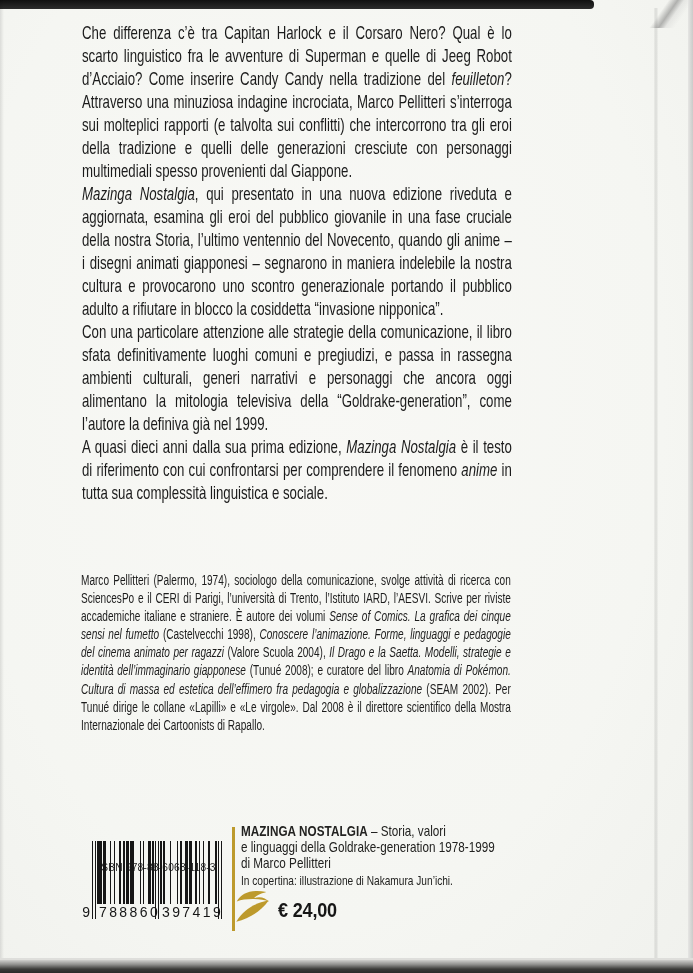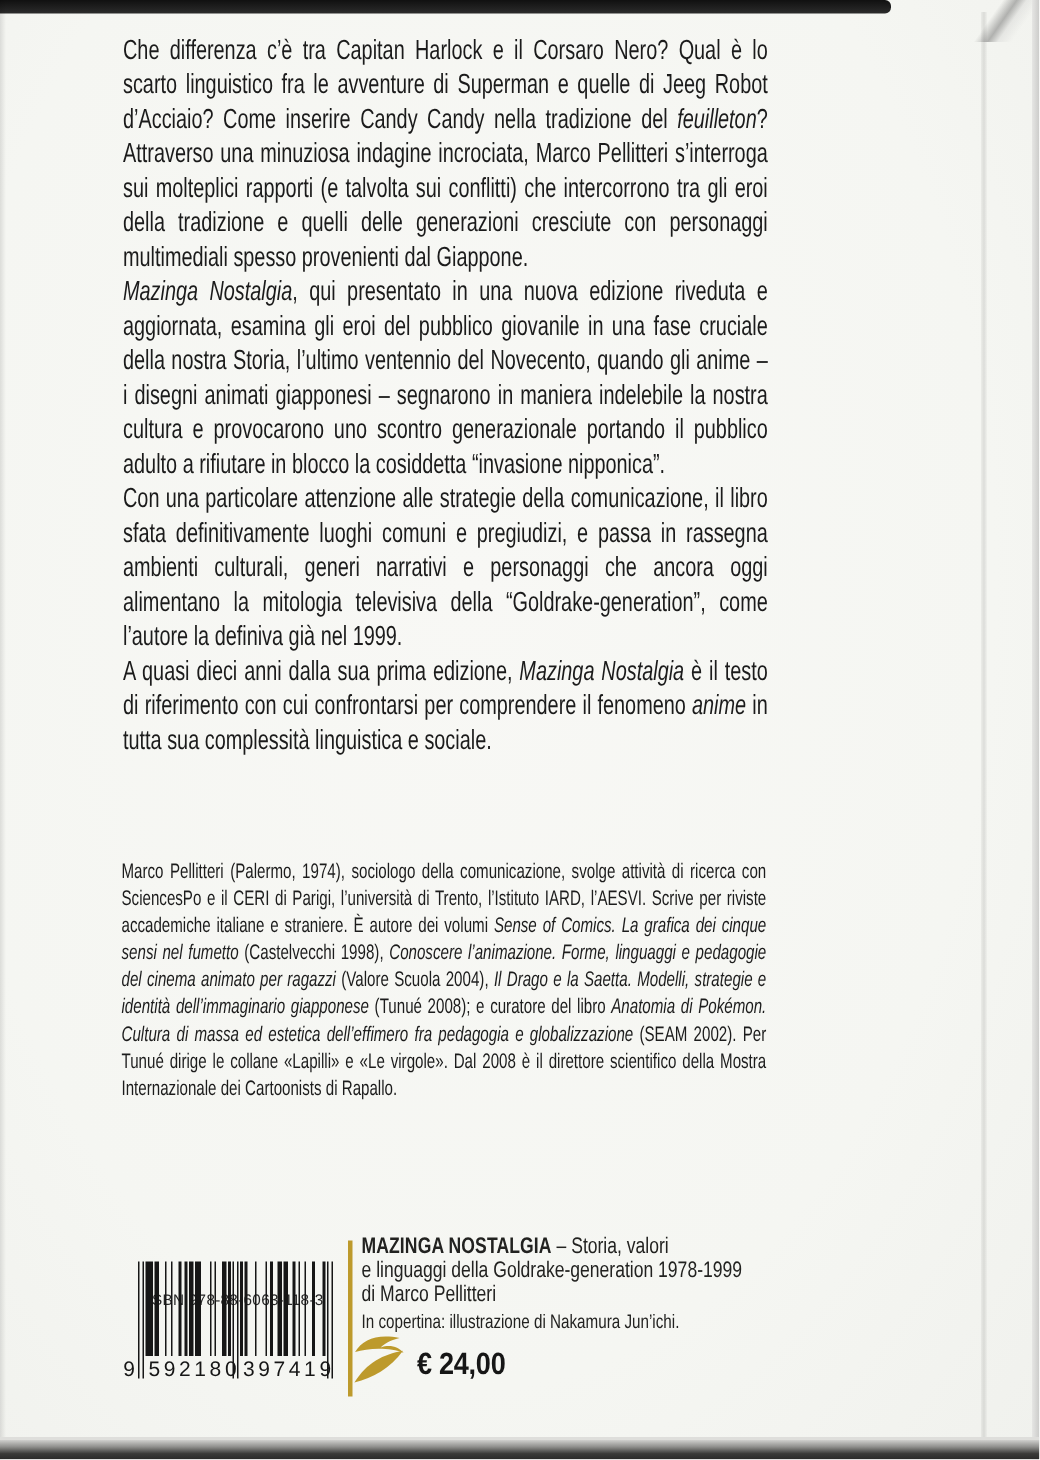--- a/index.html
+++ b/index.html
@@ -125,21 +125,21 @@
         <div class="bc-bar" style="left: 97.16px; width: 2.74px; height: 63px;"></div>
         <div class="bc-bar" style="left: 102.63px; width: 2.74px; height: 63px;"></div>
         <div class="bc-bar" style="left: 106.74px; width: 1.37px; height: 63px;"></div>
         <div class="bc-bar" style="left: 110.84px; width: 1.37px; height: 63px;"></div>
         <div class="bc-bar" style="left: 116.32px; width: 1.37px; height: 63px;"></div>
         <div class="bc-bar" style="left: 123.16px; width: 1.37px; height: 63px;"></div>
         <div class="bc-bar" style="left: 125.89px; width: 1.37px; height: 78px;"></div>
         <div class="bc-bar" style="left: 128.63px; width: 1.37px; height: 78px;"></div>
       </div>
     <span class="bc-d bc-d0">9</span>
-    <span class="bc-d bc-d1">592180</span>
+    <span class="bc-d bc-d1">788860</span>
     <span class="bc-d bc-d2">397419</span>
   </div>
 
   <div class="gold-divider"></div>
 
   <div class="title-block">
     <div class="t-line"><span class="t-bold">MAZINGA NOSTALGIA</span><span> – Storia, valori</span></div>
     <div class="t-line">e linguaggi della Goldrake-generation 1978-1999</div>
     <div class="t-line">di Marco Pellitteri</div>
     <div class="t-credit">In copertina: illustrazione di Nakamura Jun’ichi.</div>

